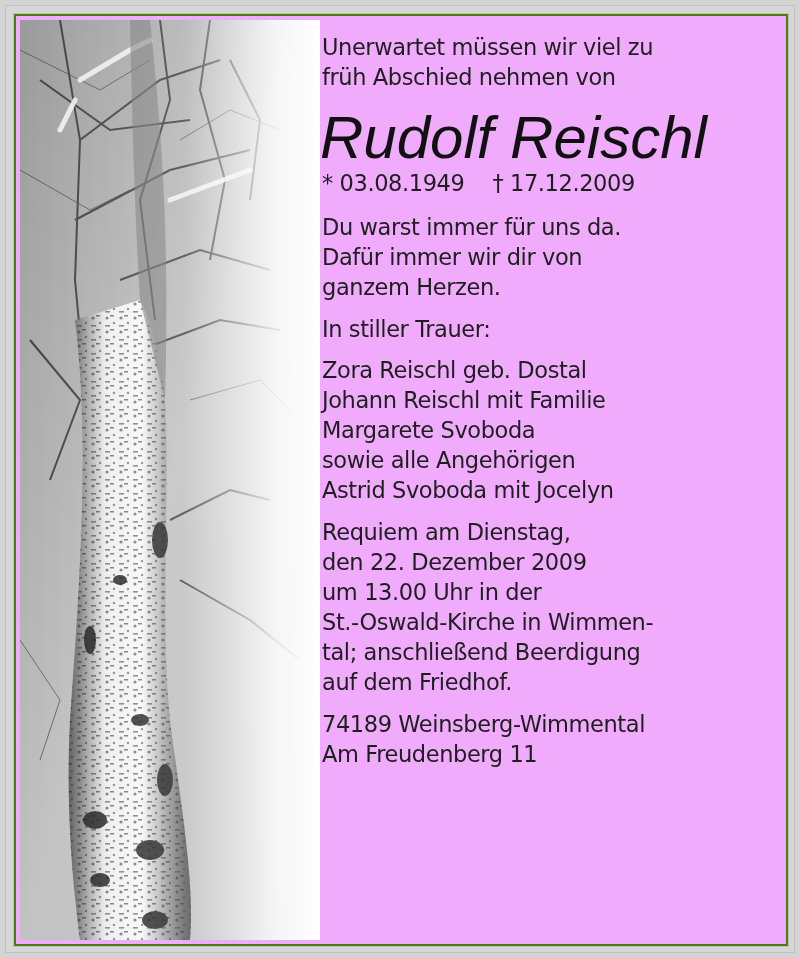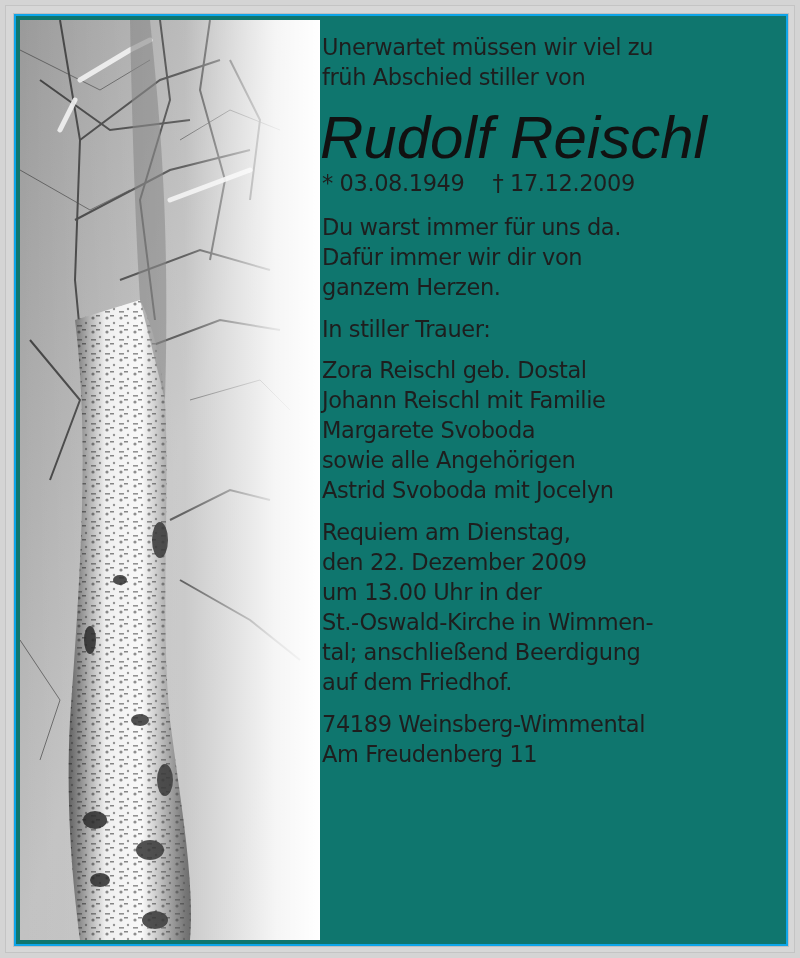--- a/index.html
+++ b/index.html
@@ -8,23 +8,23 @@
     background: #d4d4d4;
     font-family: "DejaVu Sans", sans-serif;
   }
   .outer {
     position: absolute; left: 5px; top: 5px; width: 788px; height: 946px;
     background: #d7d7d7;
     border: 1px solid #c4c4c4;
   }
   .inner-frame {
     position: absolute; left: 8px; top: 8px; width: 770px; height: 928px;
-    border: 2px solid #0ea5e9;
+    border: 2px solid #4d7c0f;
     box-shadow: 0 0 0 1px #c0c0c0;
-    background: #0f766e;
+    background: #f0abfc;
     overflow: hidden;
   }
   .photo {
     position: absolute; left: 4px; top: 4px; width: 300px; height: 920px;
     overflow: hidden;
   }
   .photo svg { display: block; }
   .text-col {
     position: absolute; left: 306px; top: 16px; width: 460px;
     color: #1e1e1e;
@@ -129,21 +129,21 @@
 
         <path d="M110 0 L130 0 C140 100 150 200 145 380 L120 280 C115 200 112 100 110 0 Z" fill="#7a7a7a" opacity="0.6"></path>
 
         <rect width="300" height="920" fill="url(#fade)"></rect>
       </svg>
     </div>
 
     <div class="text-col">
       <div class="block">
         <span class="line">Unerwartet müssen wir viel zu</span>
-        <span class="line">früh Abschied stiller von</span>
+        <span class="line">früh Abschied nehmen von</span>
       </div>
 
       <div class="name">Rudolf Reischl</div>
 
       <div class="dates">
         <span>* 03.08.1949</span><span class="death">† 17.12.2009</span>
       </div>
 
       <div class="block">
         <span class="line">Du warst immer für uns da.</span>

